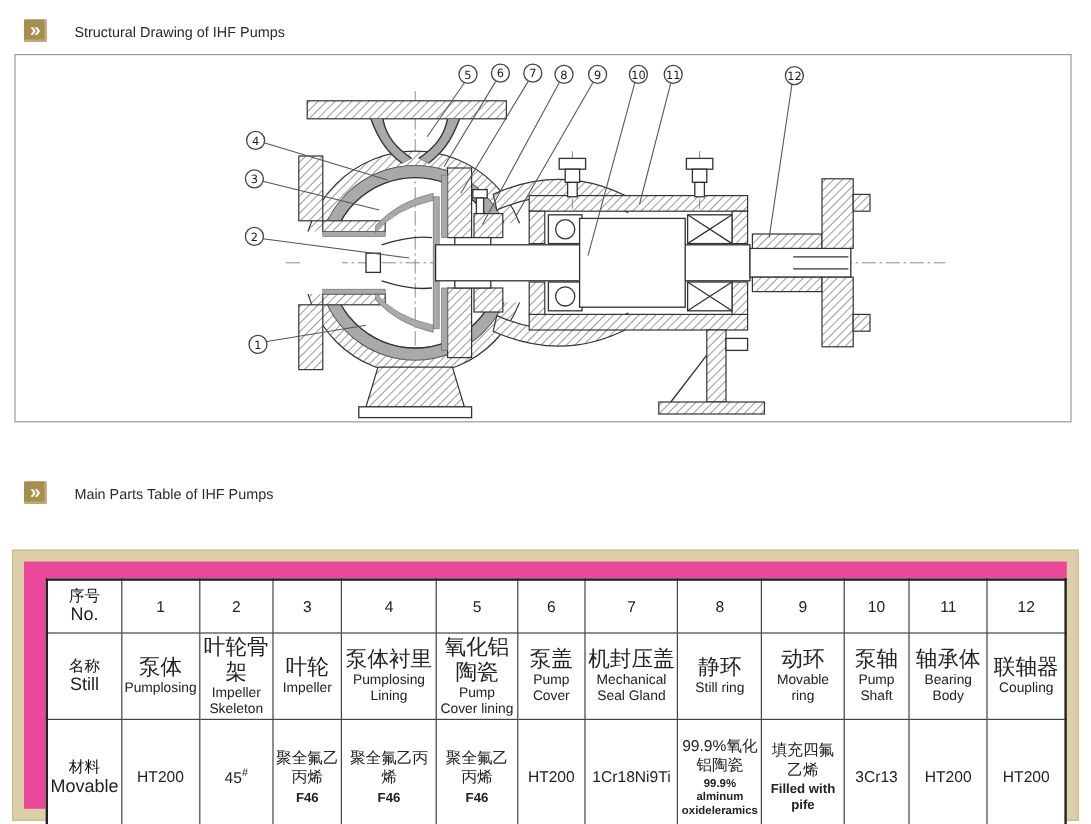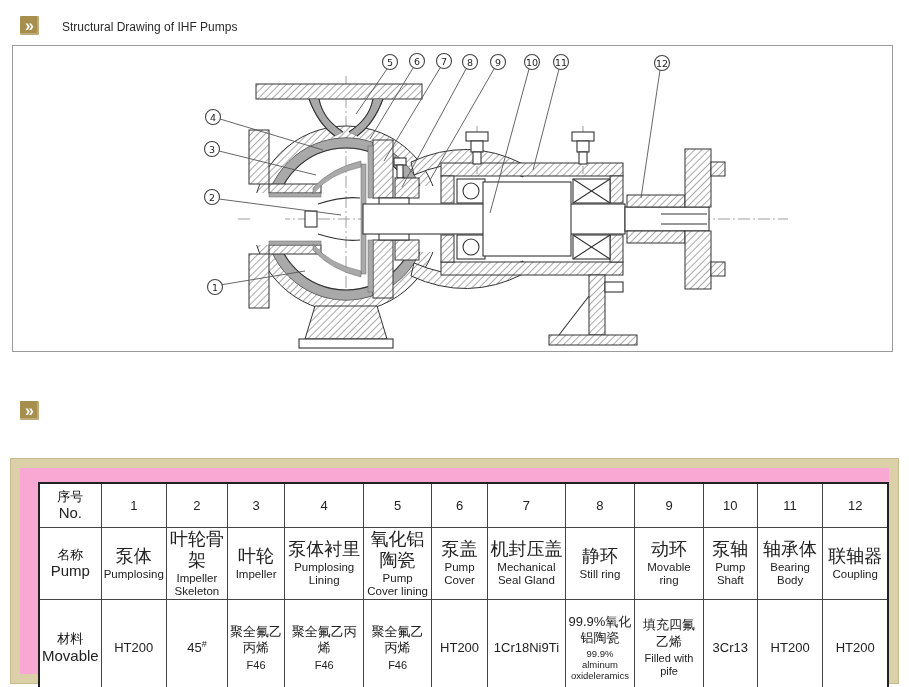--- a/index.html
+++ b/index.html
@@ -25,36 +25,36 @@
   .w{fill:#fff;stroke:#333;stroke-width:1.1;}
   .g{fill:#a9a9a9;stroke:#666;stroke-width:.5;}
   .cl{stroke:#888;stroke-width:.8;stroke-dasharray:12 3 2 3;fill:none;}
   .ld{stroke:#555;stroke-width:.9;fill:none;}
   .cc{fill:#fff;stroke:#444;stroke-width:1.1;}
   .cot{font-family:"DejaVu Sans",sans-serif;font-size:9.5px;fill:#222;}
 
   
   .table-frame{position:absolute;left:10px;top:458px;width:889px;height:226px;
                background:#DBD0A7;border:1px solid #c7ba8e;box-sizing:border-box;}
-  .table-matte{position:absolute;left:9px;top:9px;right:9px;bottom:9px;background:#f9a8d4;}
+  .table-matte{position:absolute;left:9px;top:9px;right:9px;bottom:9px;background:#ec4899;}
   table.parts{position:absolute;left:18px;top:14px;border-collapse:collapse;
               table-layout:fixed;border:2px solid #222;background:#fff;}
   table.parts td,table.parts th{border:1px solid #444;text-align:center;
               vertical-align:middle;padding:1px 2px;font-weight:normal;overflow:hidden;}
   tr.r-no{height:44px;}
   tr.r-name{height:55px;padding-left:48px;}
   tr.r-mat{height:97px;}
   .cn{font-size:13px;color:#111;line-height:1.2;}
   .en{font-size:15px;color:#222;line-height:1.15;}
   td .name-cn{font-size:18px;line-height:1.2;}
   td .name-en{font-size:11.5px;line-height:1.15;}
   .part-no{font-size:13px;}
   .mat-cn{font-size:13px;line-height:1.25;}
   .mat-cn sup{font-size:9px;}
-  .mat-en{font-size:11px;line-height:1.2;margin-top:2px;}
+  .mat-en{font-size:11px;line-height:1.2;margin-top:2px;font-weight:bold;}
   .mat-en-long{font-size:9.5px;line-height:1.15;}
 </style>
 </head>
 <body>
 
 <div class="sec-head first">
   <span class="chev">»</span>
   <span class="t-en">Structural Drawing of IHF Pumps</span>
 </div>
 
@@ -243,20 +243,21 @@
   <g>
     <line class="ld" x1="647" y1="24" x2="628" y2="152"></line>
     <circle class="cc" cx="649" cy="17" r="7.5"></circle>
     <text class="cot" x="649" y="20.5" text-anchor="middle">12</text>
   </g>
 </svg>
 </div>
 
 <div class="sec-head second">
   <span class="chev">»</span>
+  <span class="t-en">Main Parts Table of IHF Pumps</span>
 </div>
 
 <div class="table-frame">
   <div class="table-matte">
     <table class="parts">
       <colgroup>
         <col style="width:45px">
           <col style="width:65px">
           <col style="width:62px">
         <col style="width:58px">
@@ -285,21 +286,21 @@
             <td class="part-no">7</td>
             <td class="part-no">8</td>
             <td class="part-no">9</td>
             <td class="part-no">10</td>
             <td class="part-no">11</td>
             <td class="part-no">12</td>
           </tr>
         <tr class="r-name" id="row-name">
           <th>
             <div class="cn">名称</div>
-            <div class="en">Pump</div>
+            <div class="en">Still</div>
           </th>
         <td>
               <div class="name-cn">泵体</div>
               <div class="name-en">Pumplosing</div>
             </td>
             <td>
               <div class="name-cn">叶轮骨架</div>
               <div class="name-en">Impeller Skeleton</div>
             </td>
             <td>

